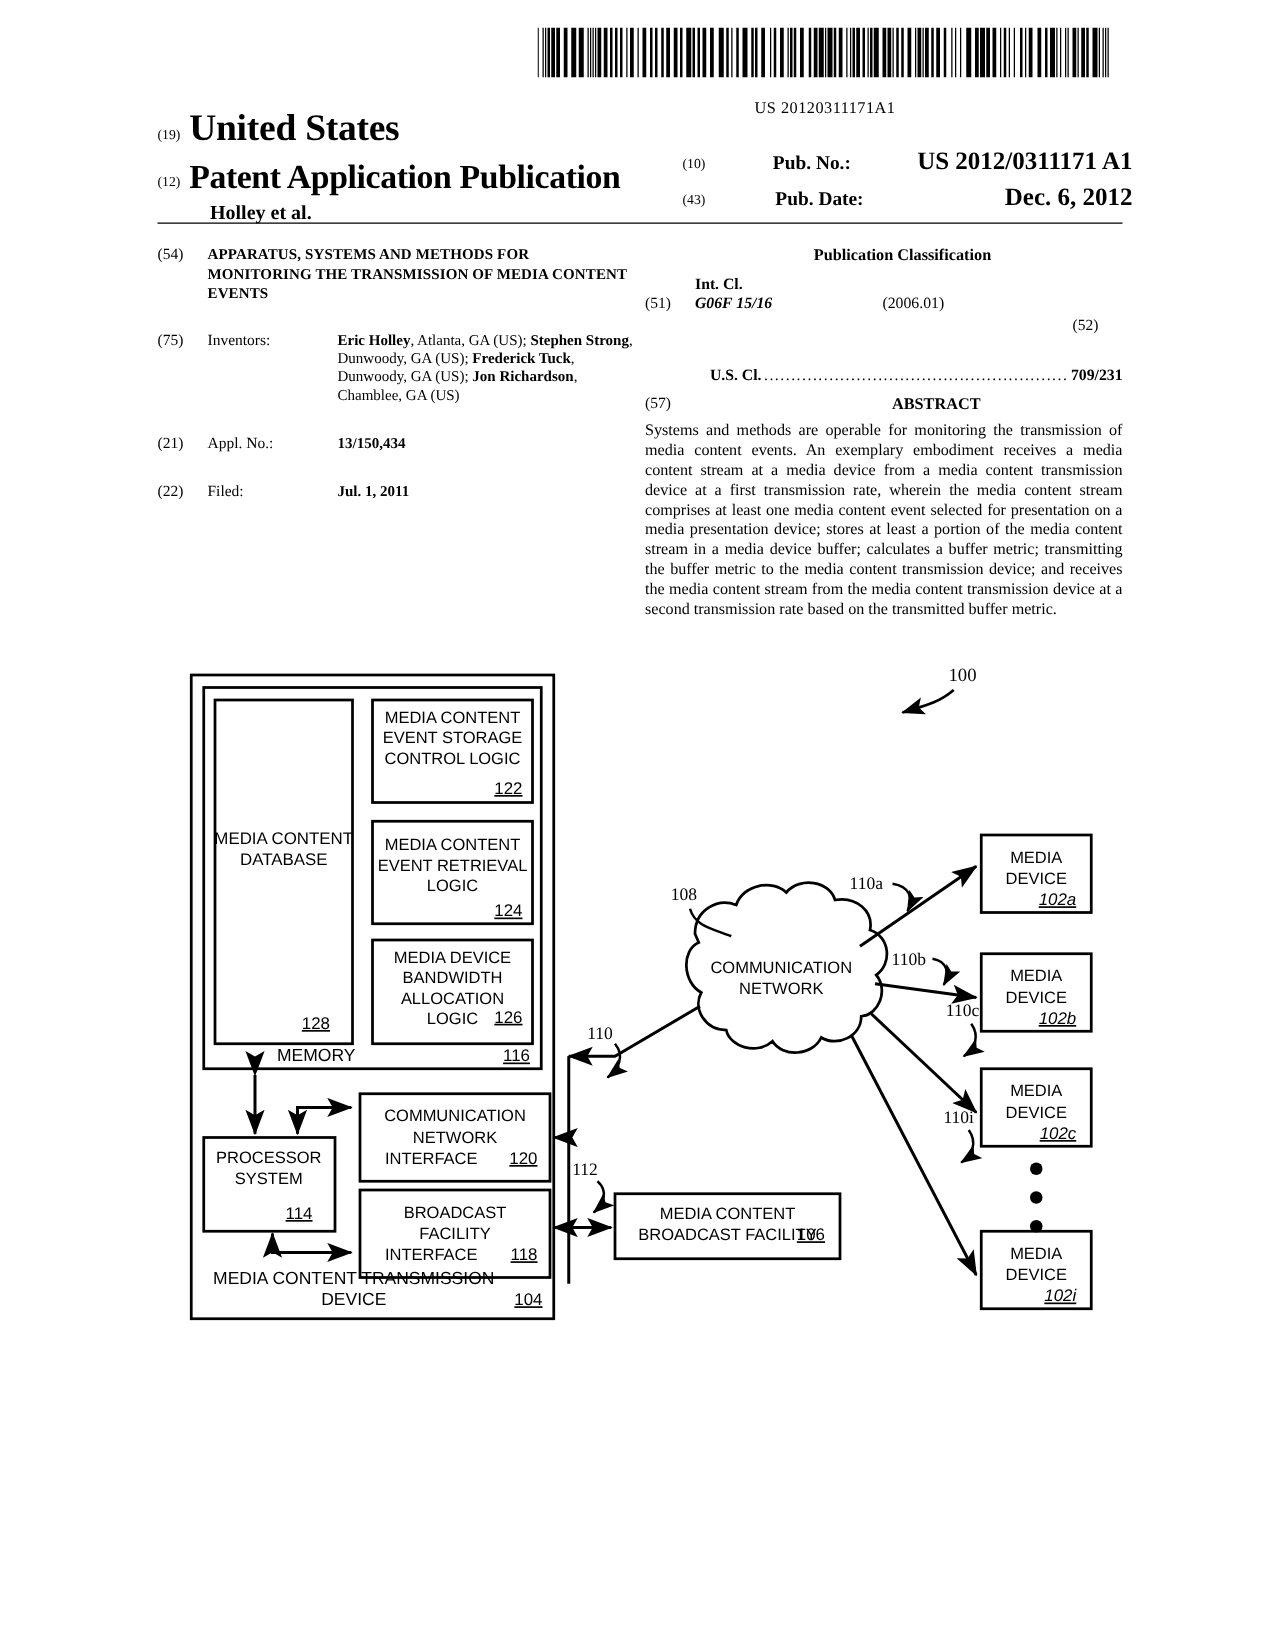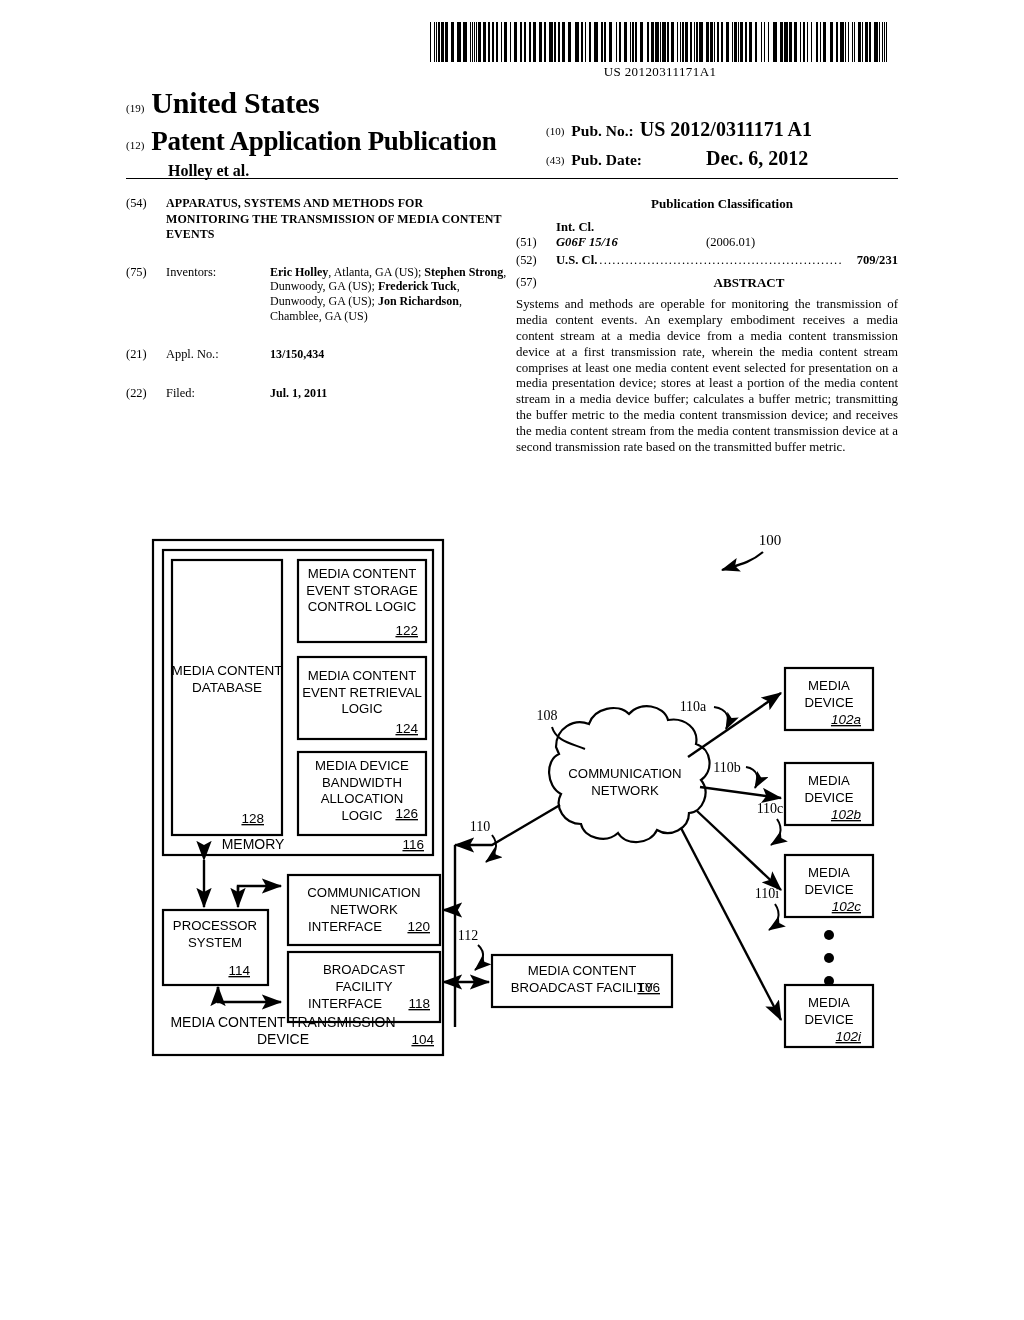--- a/index.html
+++ b/index.html
@@ -32,21 +32,21 @@
   }
   .barcode {
     height: 40px;
     width: 460px;
     display: block;
   }
   .barcode-number {
     font-family: "Liberation Serif", serif;
     font-size: 13px;
     letter-spacing: 0.4px;
-    margin-top: 2px;
+    margin-top: 16px;
   }
 
   
   .hdr {
     position: absolute;
     left: 126px;
     top: 86px;
     width: 772px;
   }
   .row-united {
@@ -80,20 +80,21 @@
   .pub-right {
     position: absolute;
     left: 420px;
     top: 32px;
     width: 360px;
   }
   .pub-line {
     display: flex;
     align-items: baseline;
     white-space: nowrap;
+    justify-content: space-between;
   }
   .pub-label {
     font-size: 15.5px;
     font-weight: bold;
   }
   .pub-value {
     font-size: 20px;
     font-weight: bold;
     margin-left: 6px;
   }
@@ -387,21 +388,21 @@
     <div class="cls-row">
       <div class="cls-code">(51)</div>
       <div class="cls-body">
         <div class="intcl">Int. Cl.</div>
         <div>
           <span class="ipc">G06F 15/16</span><span>(2006.01)</span>
         </div>
       </div>
     </div>
 
-    <div class="cls-row" style="margin-top:2px;">
+    <div class="cls-row" style="margin-top:2px;flex-direction:column;">
       <div class="cls-code">(52)</div>
       <div class="cls-body" style="font-weight:bold; display:flex; white-space:nowrap;">
         <span>U.S. Cl.</span>
         <span class="dots" style="flex:1 1 auto; overflow:hidden; font-weight:normal; margin:0 2px;">........................................................</span>
         <span>709/231</span>
       </div>
     </div>
 
     <div class="abs-row">
       <div class="cls-code">(57)</div>

